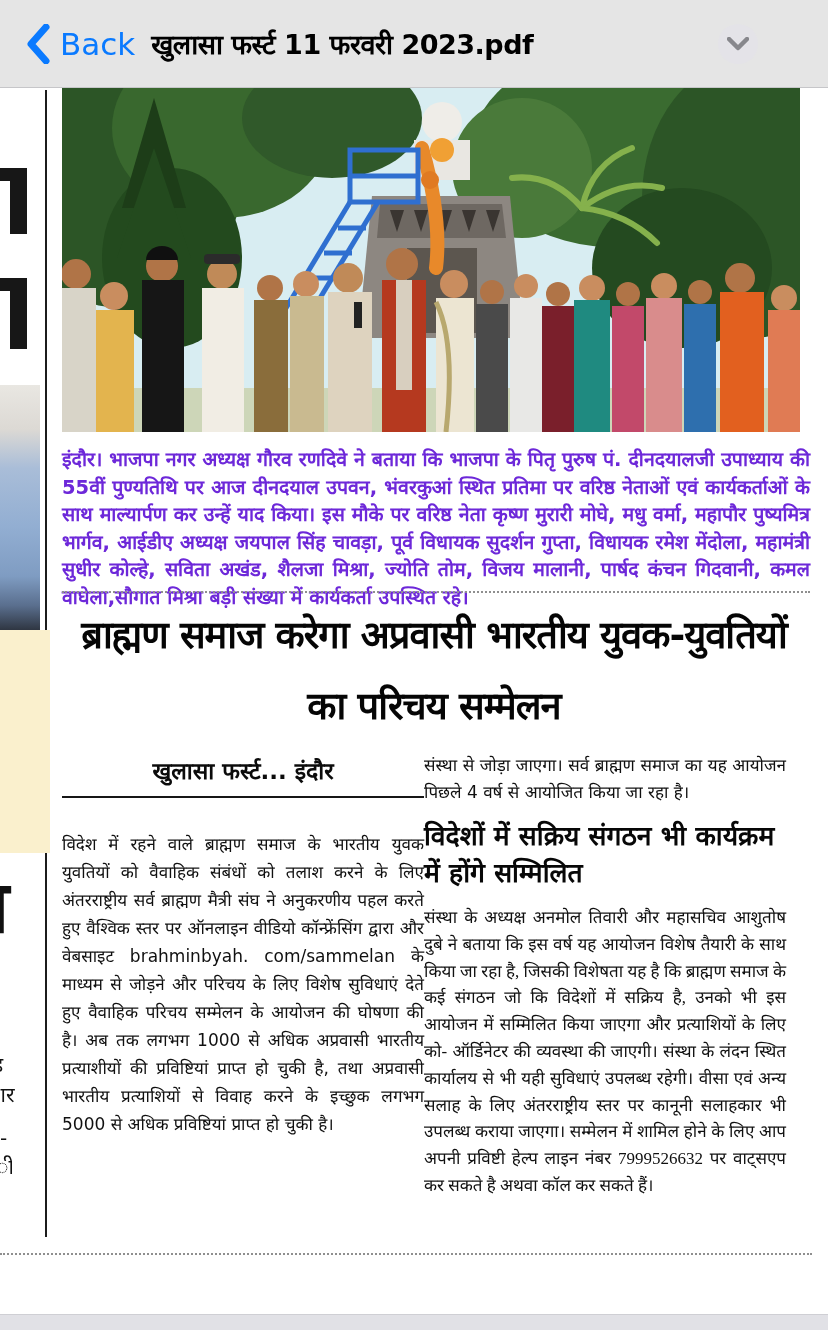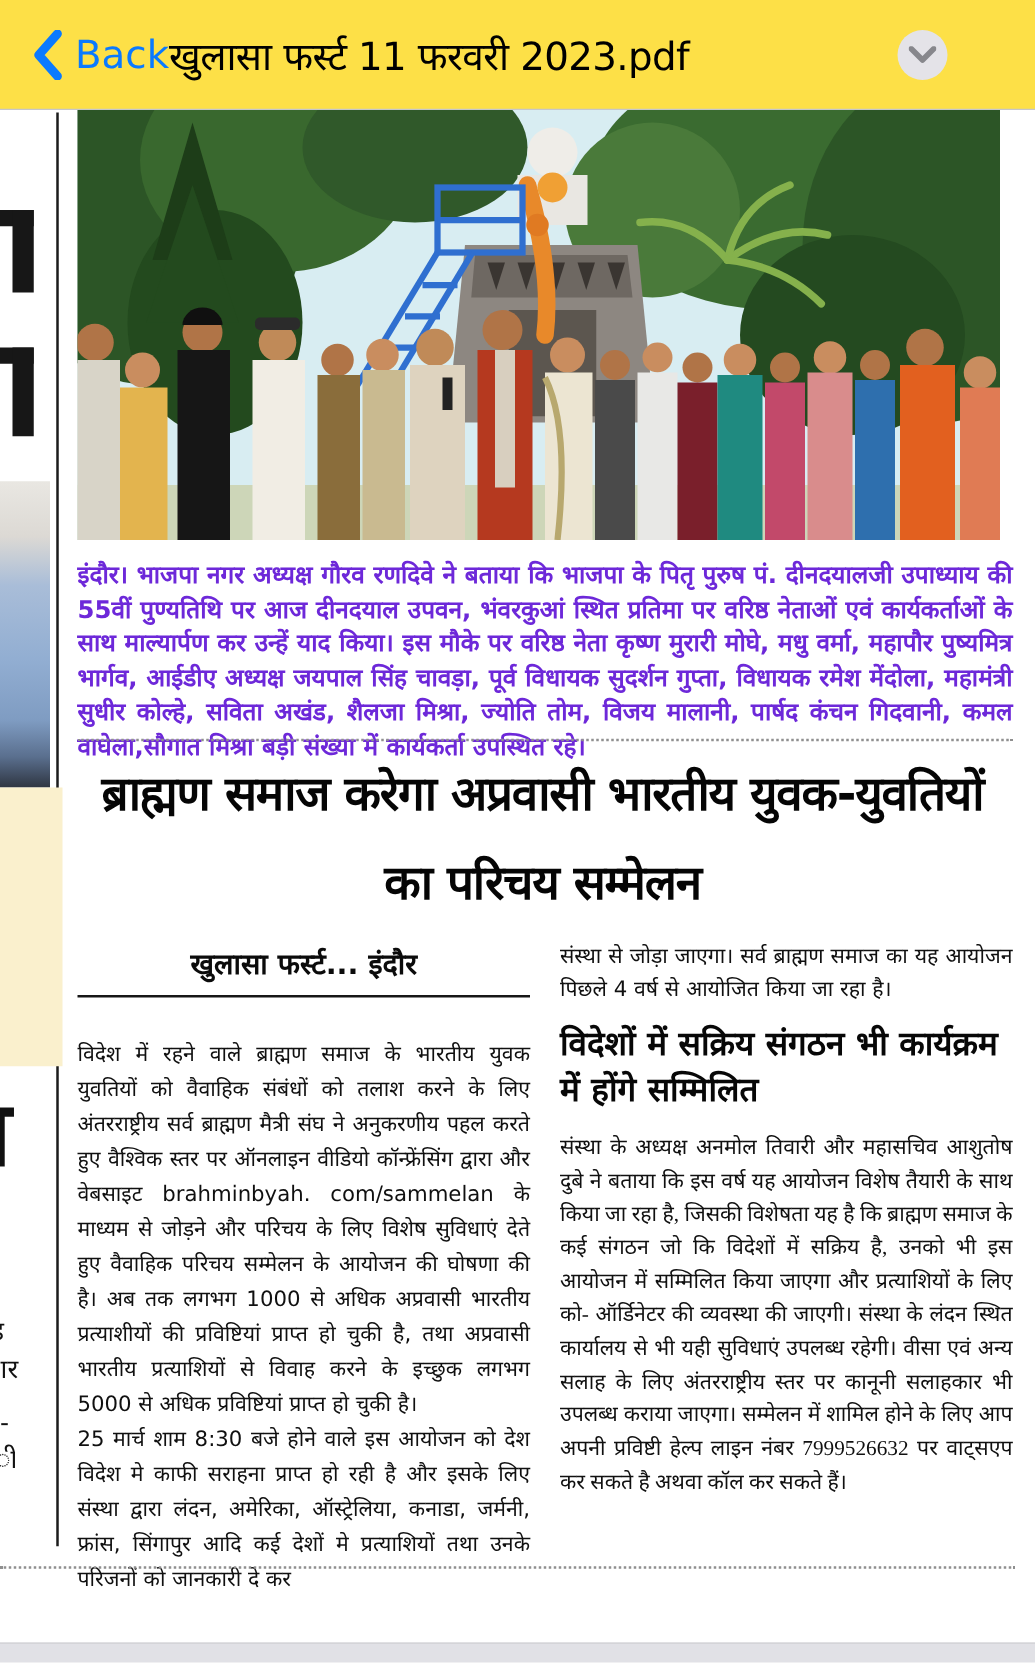--- a/index.html
+++ b/index.html
@@ -5,28 +5,28 @@
   html,body{margin:0;padding:0;}
   body{
     width:828px;height:1330px;position:relative;overflow:hidden;
     background:#ffffff;
     font-family:"DejaVu Sans","Liberation Sans",sans-serif;
     -webkit-font-smoothing:antialiased;
   }
   
   .navbar{
     position:absolute;top:0;left:0;width:828px;height:88px;
-    background:#fde047;border-bottom:1px solid #c6c6c9;
+    background:#e5e5e5;border-bottom:1px solid #c6c6c9;
     display:flex;align-items:center;box-sizing:border-box;
   }
   .back-btn{display:flex;align-items:center;margin-left:26px;cursor:pointer;}
   .back-chevron{width:24px;height:40px;flex:0 0 auto;}
   .back-label{color:#0a7aff;font-size:31px;margin-left:10px;}
   .nav-title{
-    color:#000;font-size:31px;font-weight:normal;
+    color:#000;font-size:27px;font-weight:bold;margin-left:16px;
     white-space:nowrap;letter-spacing:-0.5px;
   }
   .more-btn{
     position:absolute;right:70px;top:24px;width:40px;height:40px;border-radius:20px;
     background:#e4e3e8;display:flex;align-items:center;justify-content:center;cursor:pointer;
   }
   
   .vrule{position:absolute;left:45px;top:90px;width:2px;height:1147px;background:#1c1c1c;}
   .frag{position:absolute;background:#171717;}
   .strip-photo{
@@ -44,21 +44,21 @@
     text-align:justify;
   }
   .dotted{height:0;border-top:2px dotted #8f8f8f;position:absolute;}
   .dotted-caption{left:62px;top:591px;width:748px;}
   .dotted-bottom{left:0px;top:1253px;width:812px;}
   .headline{
     position:absolute;left:58px;top:600px;width:752px;
     text-align:center;font-weight:bold;color:#050505;
     font-size:38px;line-height:71px;letter-spacing:-1px;
   }
-  .columns{position:absolute;left:62px;top:752px;width:748px;display:flex;gap:24px;}
+  .columns{position:absolute;left:62px;top:752px;width:748px;display:flex;}
   .col{width:362px;box-sizing:border-box;}
   .byline{font-weight:bold;font-size:23px;text-align:center;color:#0b0b0b;padding-top:2px;}
   .byline-rule{border-bottom:2px solid #161616;margin-top:10px;}
   .body-text{
     font-size:17px;line-height:28px;color:#101010;text-align:justify;margin:0;
   }
   .col-left .p1{margin-top:32px;}
   .col-left .p2{margin-top:0;}
   .subhead{
     font-weight:bold;font-size:26.5px;line-height:37px;color:#070707;
@@ -225,21 +225,20 @@
 <div class="caption">इंदौर। भाजपा नगर अध्यक्ष गौरव रणदिवे ने बताया कि भाजपा के पितृ पुरुष पं. दीनदयालजी उपाध्याय  की 55वीं पुण्यतिथि पर आज दीनदयाल उपवन, भंवरकुआं स्थित प्रतिमा पर वरिष्ठ नेताओं एवं कार्यकर्ताओं के साथ माल्यार्पण कर उन्हें याद किया। इस मौके पर वरिष्ठ नेता कृष्ण मुरारी मोघे, मधु वर्मा, महापौर पुष्यमित्र भार्गव, आईडीए अध्यक्ष जयपाल सिंह चावड़ा, पूर्व विधायक सुदर्शन गुप्ता, विधायक रमेश मेंदोला, महामंत्री सुधीर कोल्हे, सविता अखंड, शैलजा मिश्रा, ज्योति तोम, विजय मालानी, पार्षद कंचन गिदवानी, कमल वाघेला,सौगात मिश्रा बड़ी संख्या में कार्यकर्ता उपस्थित रहे।</div>
 <div class="dotted dotted-caption"></div>
 
 <div class="headline">ब्राह्मण समाज करेगा अप्रवासी भारतीय युवक-युवतियों का परिचय सम्मेलन</div>
 
 <div class="columns">
   <div class="col col-left">
     <div class="byline">खुलासा फर्स्ट... इंदौर</div>
     <div class="byline-rule"></div>
     <p class="body-text p1">विदेश में रहने वाले ब्राह्मण समाज के भारतीय युवक युवतियों को वैवाहिक संबंधों को तलाश करने के लिए अंतरराष्ट्रीय सर्व ब्राह्मण मैत्री संघ ने अनुकरणीय पहल करते हुए वैश्विक स्तर पर ऑनलाइन वीडियो कॉन्फ्रेंसिंग द्वारा और वेबसाइट brahminbyah. com/sammelan के माध्यम से जोड़ने और परिचय के लिए विशेष सुविधाएं देते हुए वैवाहिक परिचय सम्मेलन के आयोजन की घोषणा की है। अब तक लगभग 1000 से अधिक अप्रवासी भारतीय प्रत्याशीयों की प्रविष्टियां प्राप्त हो चुकी है, तथा अप्रवासी भारतीय प्रत्याशियों से विवाह करने के इच्छुक लगभग 5000 से अधिक प्रविष्टियां प्राप्त हो चुकी है।</p>
-    <p class="body-text p2">25 मार्च शाम 8:30 बजे होने वाले इस आयोजन को देश विदेश मे काफी सराहना प्राप्त हो रही है और इसके लिए संस्था द्वारा लंदन, अमेरिका, ऑस्ट्रेलिया, कनाडा, जर्मनी, फ्रांस, सिंगापुर आदि कई देशों मे प्रत्याशियों तथा उनके परिजनों को जानकारी दे कर</p>
   </div>
   <div class="col col-right">
     <p class="body-text p1">संस्था से जोड़ा जाएगा। सर्व ब्राह्मण समाज का यह आयोजन पिछले 4 वर्ष से आयोजित किया जा रहा है।</p>
     <div class="subhead">विदेशों में सक्रिय संगठन भी कार्यक्रम में होंगे सम्मिलित</div>
     <p class="body-text p2">संस्था के अध्यक्ष अनमोल तिवारी और महासचिव आशुतोष दुबे ने बताया कि इस वर्ष यह आयोजन विशेष तैयारी के साथ किया जा रहा है, जिसकी विशेषता यह है कि ब्राह्मण समाज के कई संगठन जो कि विदेशों में सक्रिय है, उनको भी इस आयोजन में सम्मिलित किया जाएगा और प्रत्याशियों के लिए को- ऑर्डिनेटर की व्यवस्था की जाएगी। संस्था के लंदन स्थित कार्यालय से भी यही सुविधाएं उपलब्ध रहेगी। वीसा एवं अन्य सलाह के लिए अंतरराष्ट्रीय  स्तर पर कानूनी सलाहकार भी उपलब्ध कराया जाएगा। सम्मेलन में शामिल होने के लिए आप अपनी प्रविष्टी हेल्प लाइन नंबर 7999526632 पर वाट्सएप कर सकते है अथवा कॉल कर सकते हैं।</p>
   </div>
 </div>
 
 <div class="dotted dotted-bottom"></div>
 <div class="bottom-band"></div>

